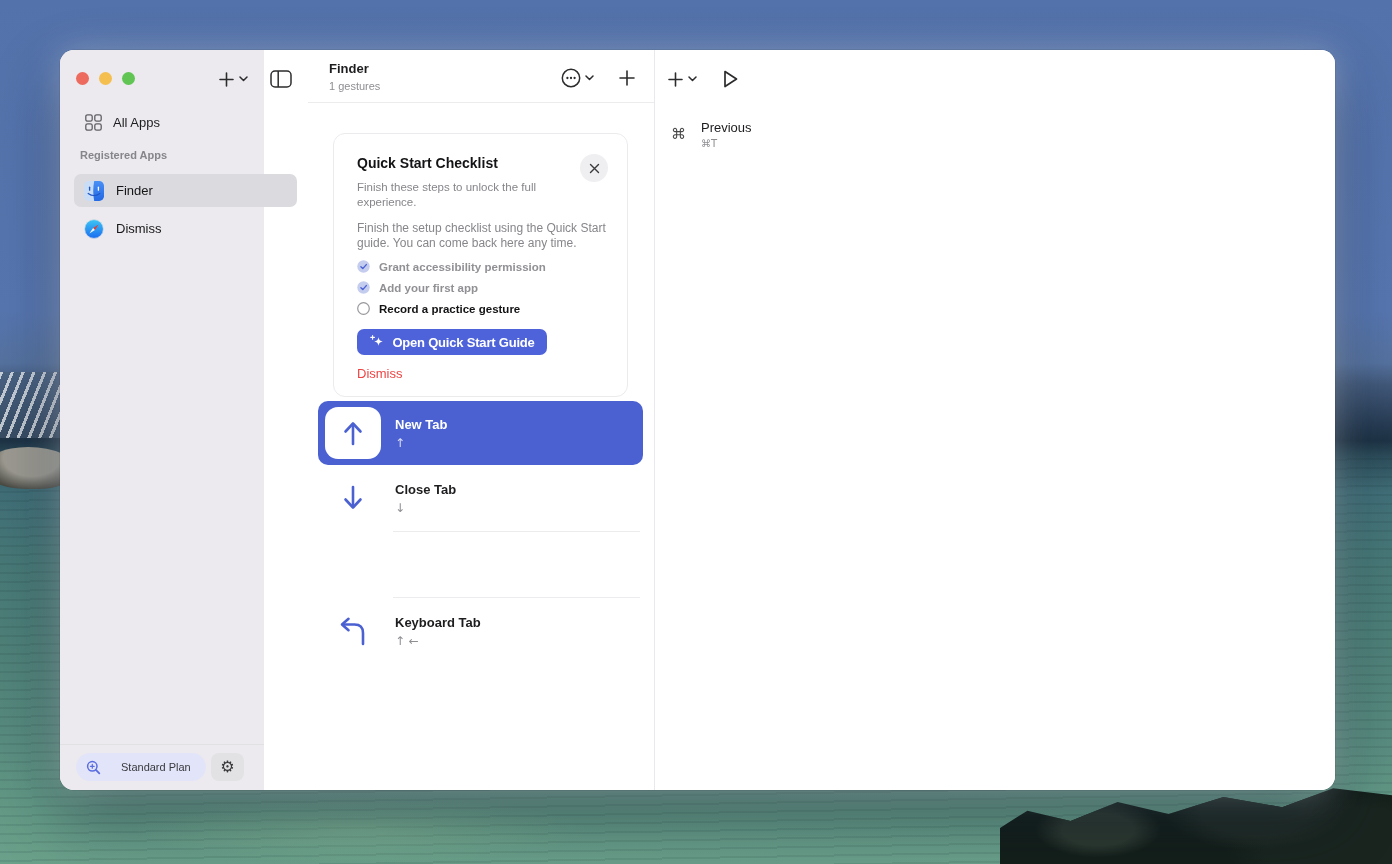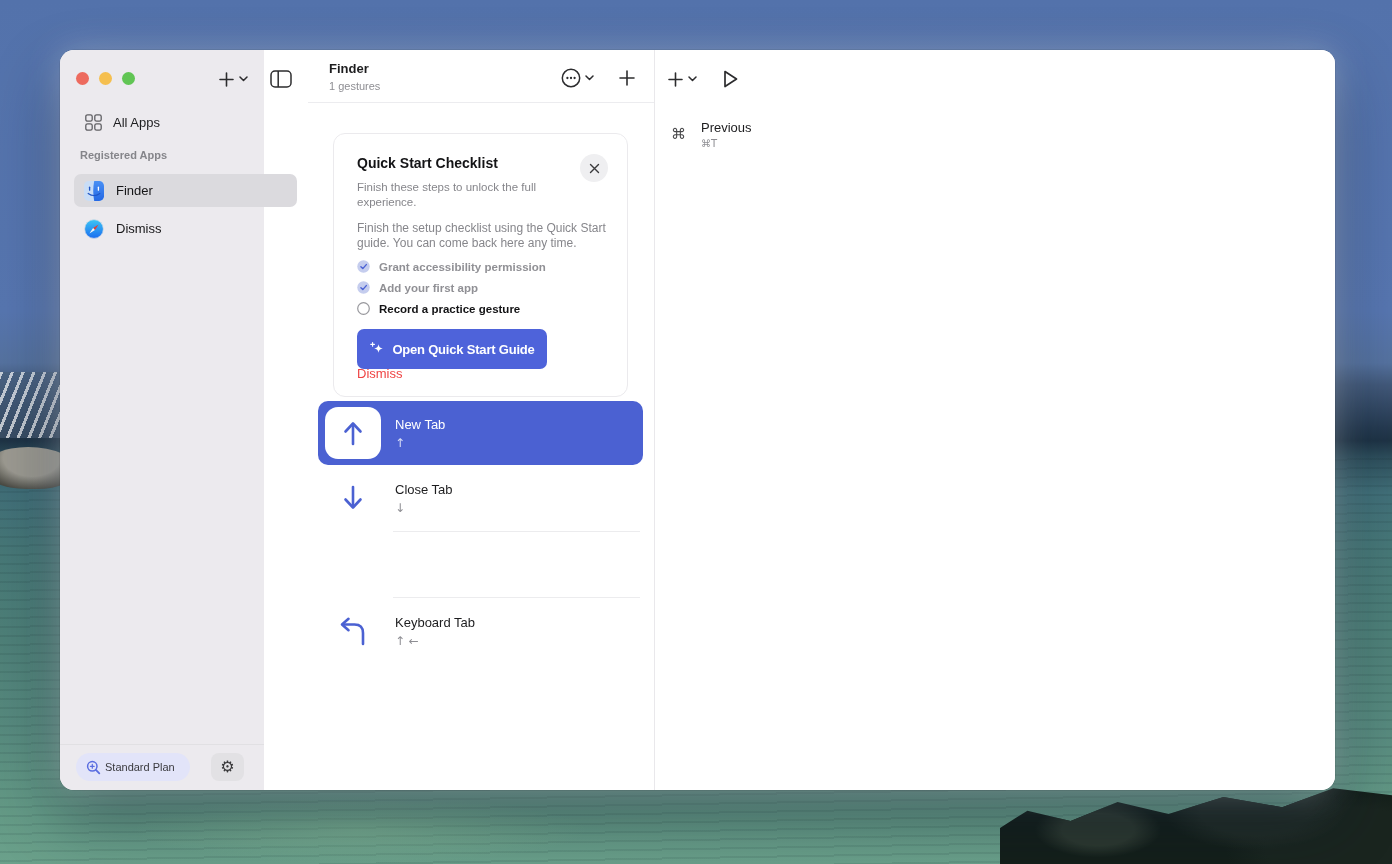--- a/index.html
+++ b/index.html
@@ -51,21 +51,21 @@
   .sb-allapps { position:absolute; left:12px; top:57px; width:224px; height:30px;
     display:flex; align-items:center; gap:11px; padding-left:13px; border-radius:7px; }
   .sb-allapps .lbl { font-size:13px; color:#1d1d1f; }
   .sb-section { position:absolute; left:20px; top:99px; font-size:11px; font-weight:bold; color:#85858a; }
   .app-row { position:absolute; left:14px; width:223px; height:33px; border-radius:7px;
     display:flex; align-items:center; gap:12px; padding-left:10px; }
   .app-row.sel { background:#dbdade; }
   .app-row .lbl { font-size:13px; font-weight:500; color:#161618; }
   .sb-bottom { position:absolute; left:0; right:0; bottom:0; height:46px; border-top:1px solid #e1e0e3; }
   .plan-pill { position:absolute; left:16px; top:8px; height:28px; padding:0 15px 0 10px;
-    border-radius:14px; background:#e2e4f9; display:flex; align-items:center; gap:4px; }
+    border-radius:14px; background:#e2e4f9; display:flex; align-items:center; gap:20px; }
   .plan-pill .lbl { font-size:11px; font-weight:500; color:#3a3a3e; }
   .gear-btn { position:absolute; right:20px; top:8px; width:33px; height:28px; border-radius:8px;
     background:#e2e1e4; display:flex; align-items:center; justify-content:center; }
   .gear-glyph { font-family:"DejaVu Sans",sans-serif; font-size:16px; color:#3a3a3c; line-height:1; }
 
   
   .mid { position:absolute; left:248px; top:0; bottom:0; width:346px; background:#fff; }
   .mid-header { position:absolute; left:0; right:0; top:0; height:53px; border-bottom:1px solid #ececef; }
   .mid-title { position:absolute; left:21px; top:11px; font-size:13px; font-weight:bold; color:#1d1d1f; }
   .mid-sub { position:absolute; left:21px; top:30px; font-size:11px; color:#8e8e93; }
@@ -77,31 +77,31 @@
     border:1px solid #ebeaed; border-radius:12px; background:#fff; }
   .card-title { position:absolute; left:23px; top:21px; font-size:14px; font-weight:bold; color:#141416; }
   .card-close { position:absolute; left:246px; top:20px; width:28px; height:28px; border-radius:50%;
     background:#efeff1; display:flex; align-items:center; justify-content:center; }
   .card-p1 { position:absolute; left:23px; top:46px; width:200px; font-size:11.5px; line-height:15px; color:#86868b; }
   .card-p2 { position:absolute; left:23px; top:87px; width:252px; font-size:12px; line-height:15px; color:#86868b; }
   .qs-item { position:absolute; left:23px; display:flex; align-items:center; gap:9px; }
   .qs-item .lbl { font-size:11.5px; font-weight:bold; }
   .qs-item.done .lbl { color:#909095; }
   .qs-item.todo .lbl { color:#141416; }
-  .cta { position:absolute; left:23px; top:195px; height:40px; width:190px; border-radius:7px;
+  .cta { position:absolute; left:23px; top:195px; height:26px; width:190px; border-radius:7px;
     background:#4e63da; display:flex; align-items:center; justify-content:center; gap:7px; }
   .cta .lbl { font-size:13px; font-weight:bold; color:#fff; letter-spacing:-.2px; }
   .dismiss { position:absolute; left:23px; top:232px; font-size:13px; color:#ef4444; }
 
   
   .g-row { position:absolute; left:10px; width:325px; display:flex; align-items:center; padding-left:7px; }
   .g-icon { width:56px; height:52px; border-radius:13px; display:flex; align-items:center; justify-content:center; margin-right:14px; flex:0 0 auto; }
   .g-row.sel { background:#4b61d2; border-radius:10px; }
   .g-row.sel .g-icon { background:#fff; }
-  .g-title { font-size:13px; font-weight:normal; color:#1d1d1f; }
+  .g-title { font-size:13px; font-weight:bold; color:#1d1d1f; }
   .g-row.sel .g-title { color:#fff; }
   .g-short { font-size:12px; color:#8e8e93; margin-top:4px; font-family:"DejaVu Sans",sans-serif; }
   .g-row.sel .g-short { color:rgba(255,255,255,.78); }
   .g-div { position:absolute; left:85px; width:247px; height:1px; background:#ececee; }
 
   
   .rightcol { position:absolute; left:594px; right:0; top:0; bottom:0; background:#fff; border-left:1px solid #e9e8eb; }
   .rc-add { position:absolute; left:12px; top:18px; width:40px; height:22px; display:flex; align-items:center; gap:4px; }
   .rc-play { position:absolute; left:64px; top:17px; }
   .kb-row { position:absolute; left:16px; top:70px; display:flex; align-items:flex-start; gap:15px; }

